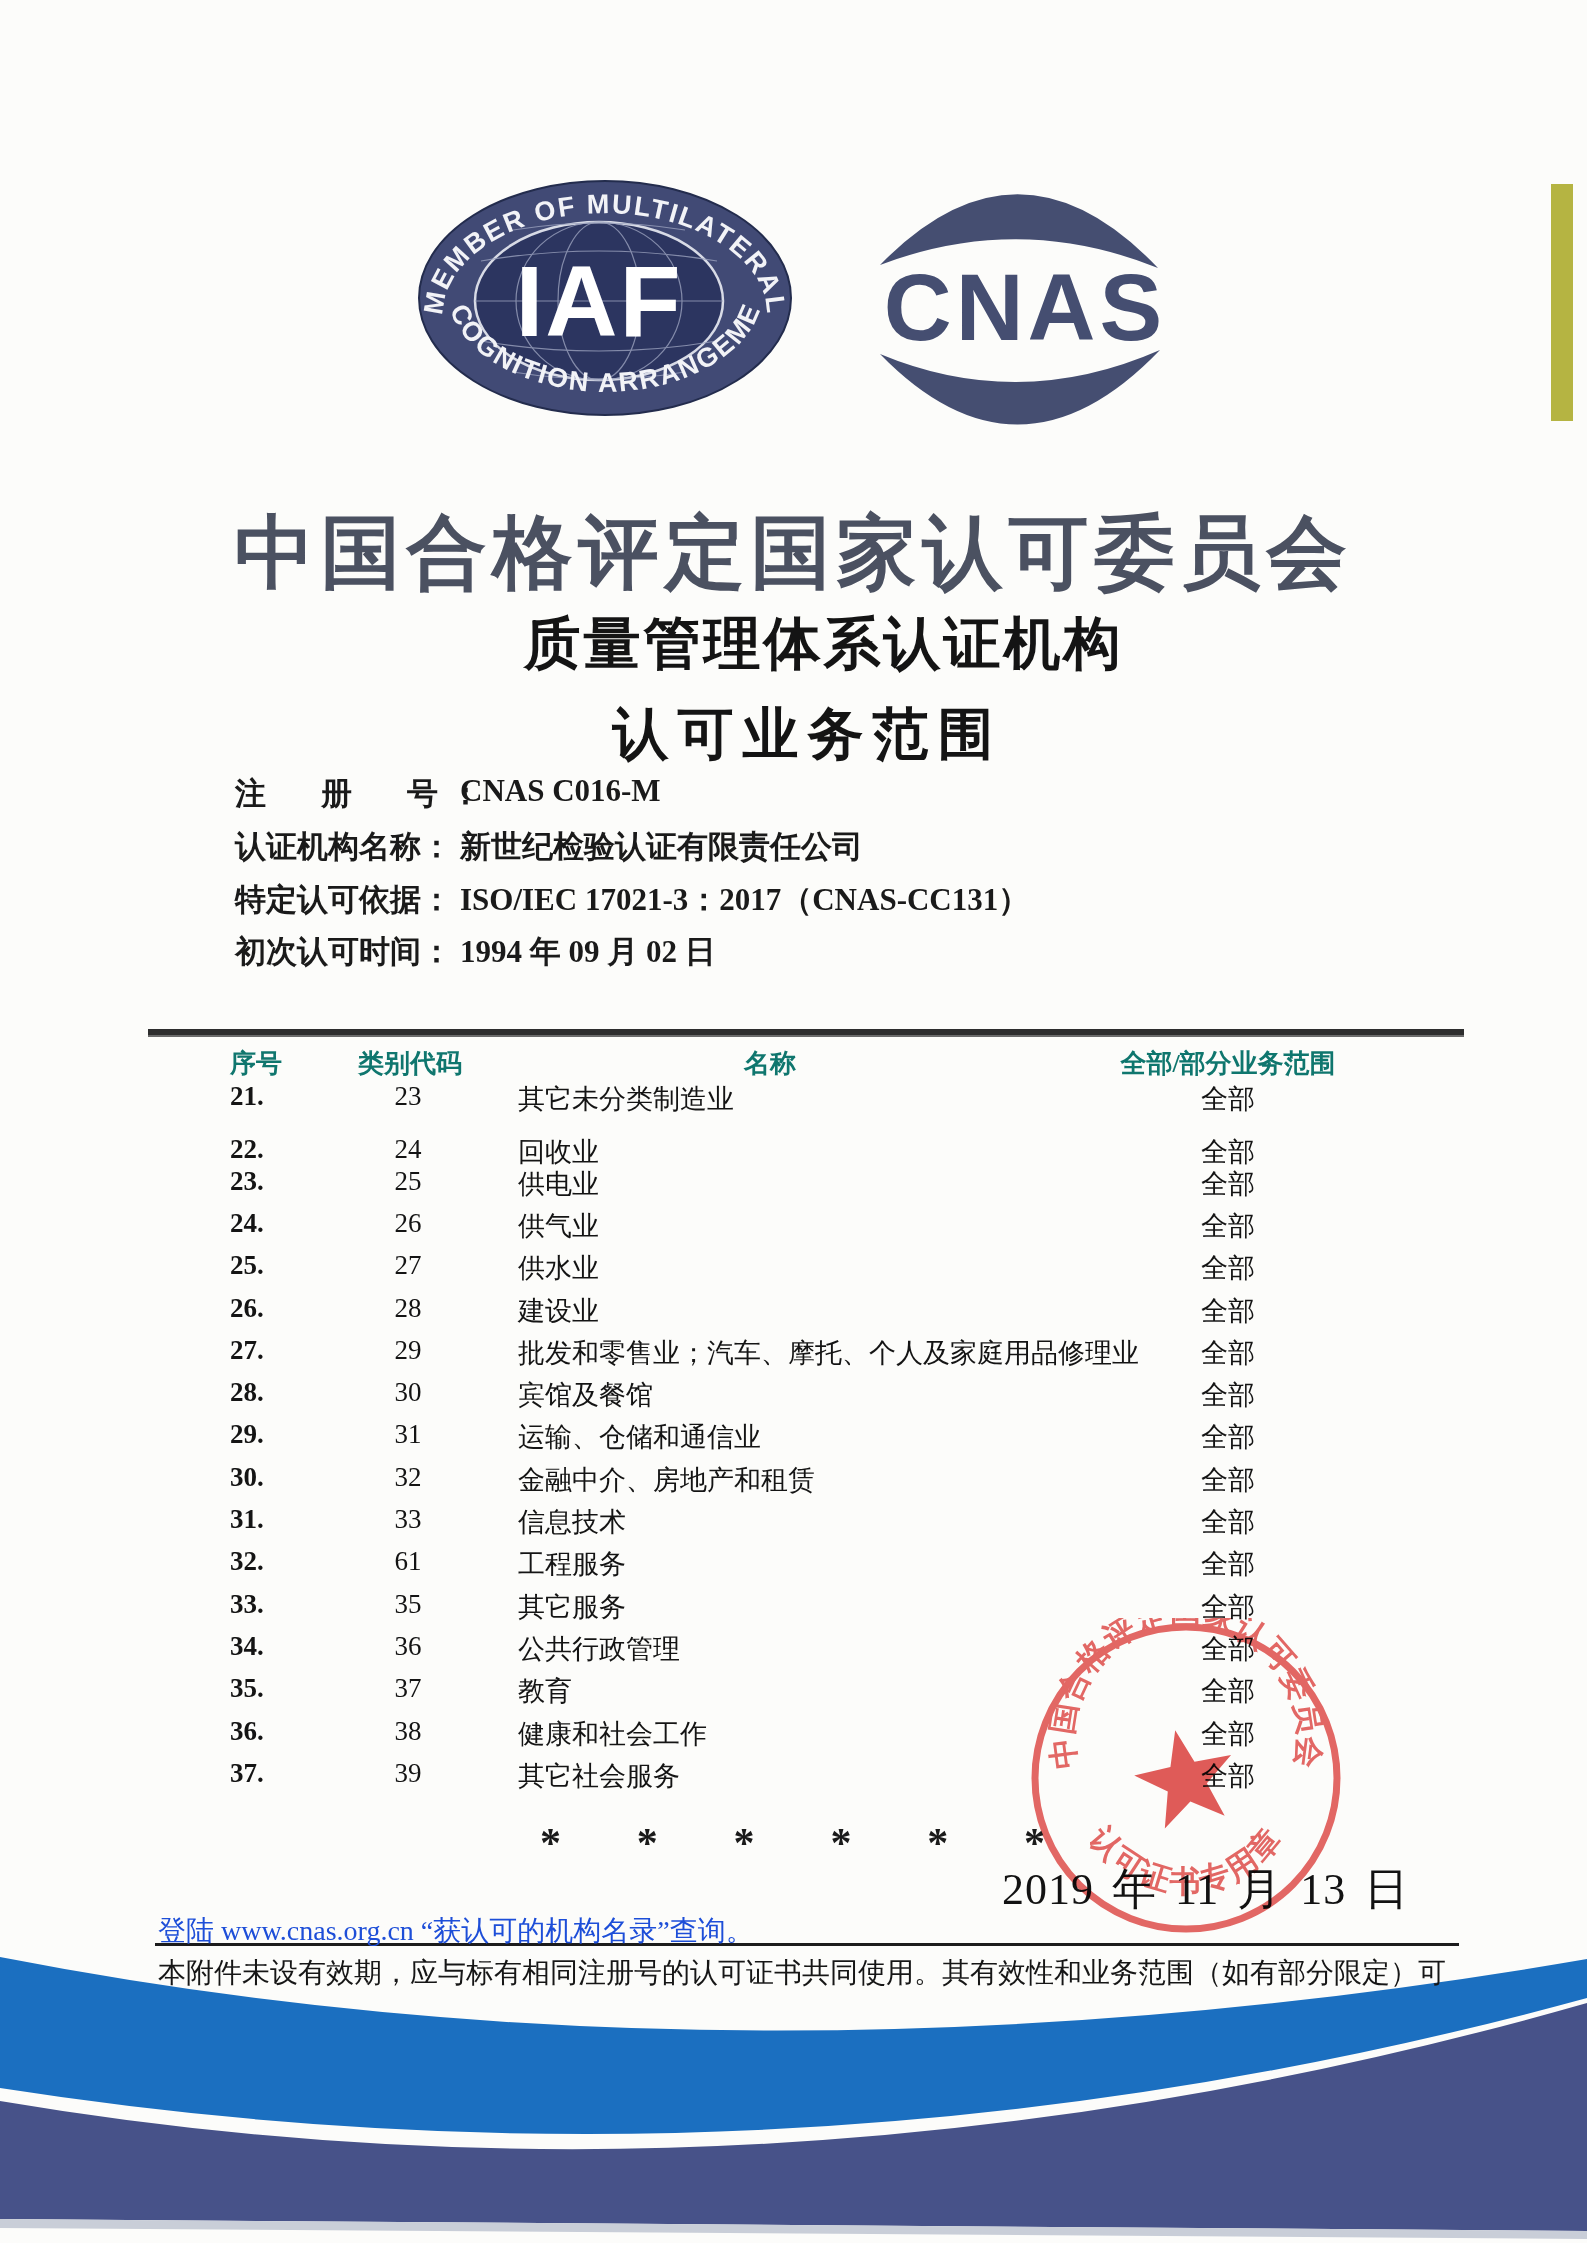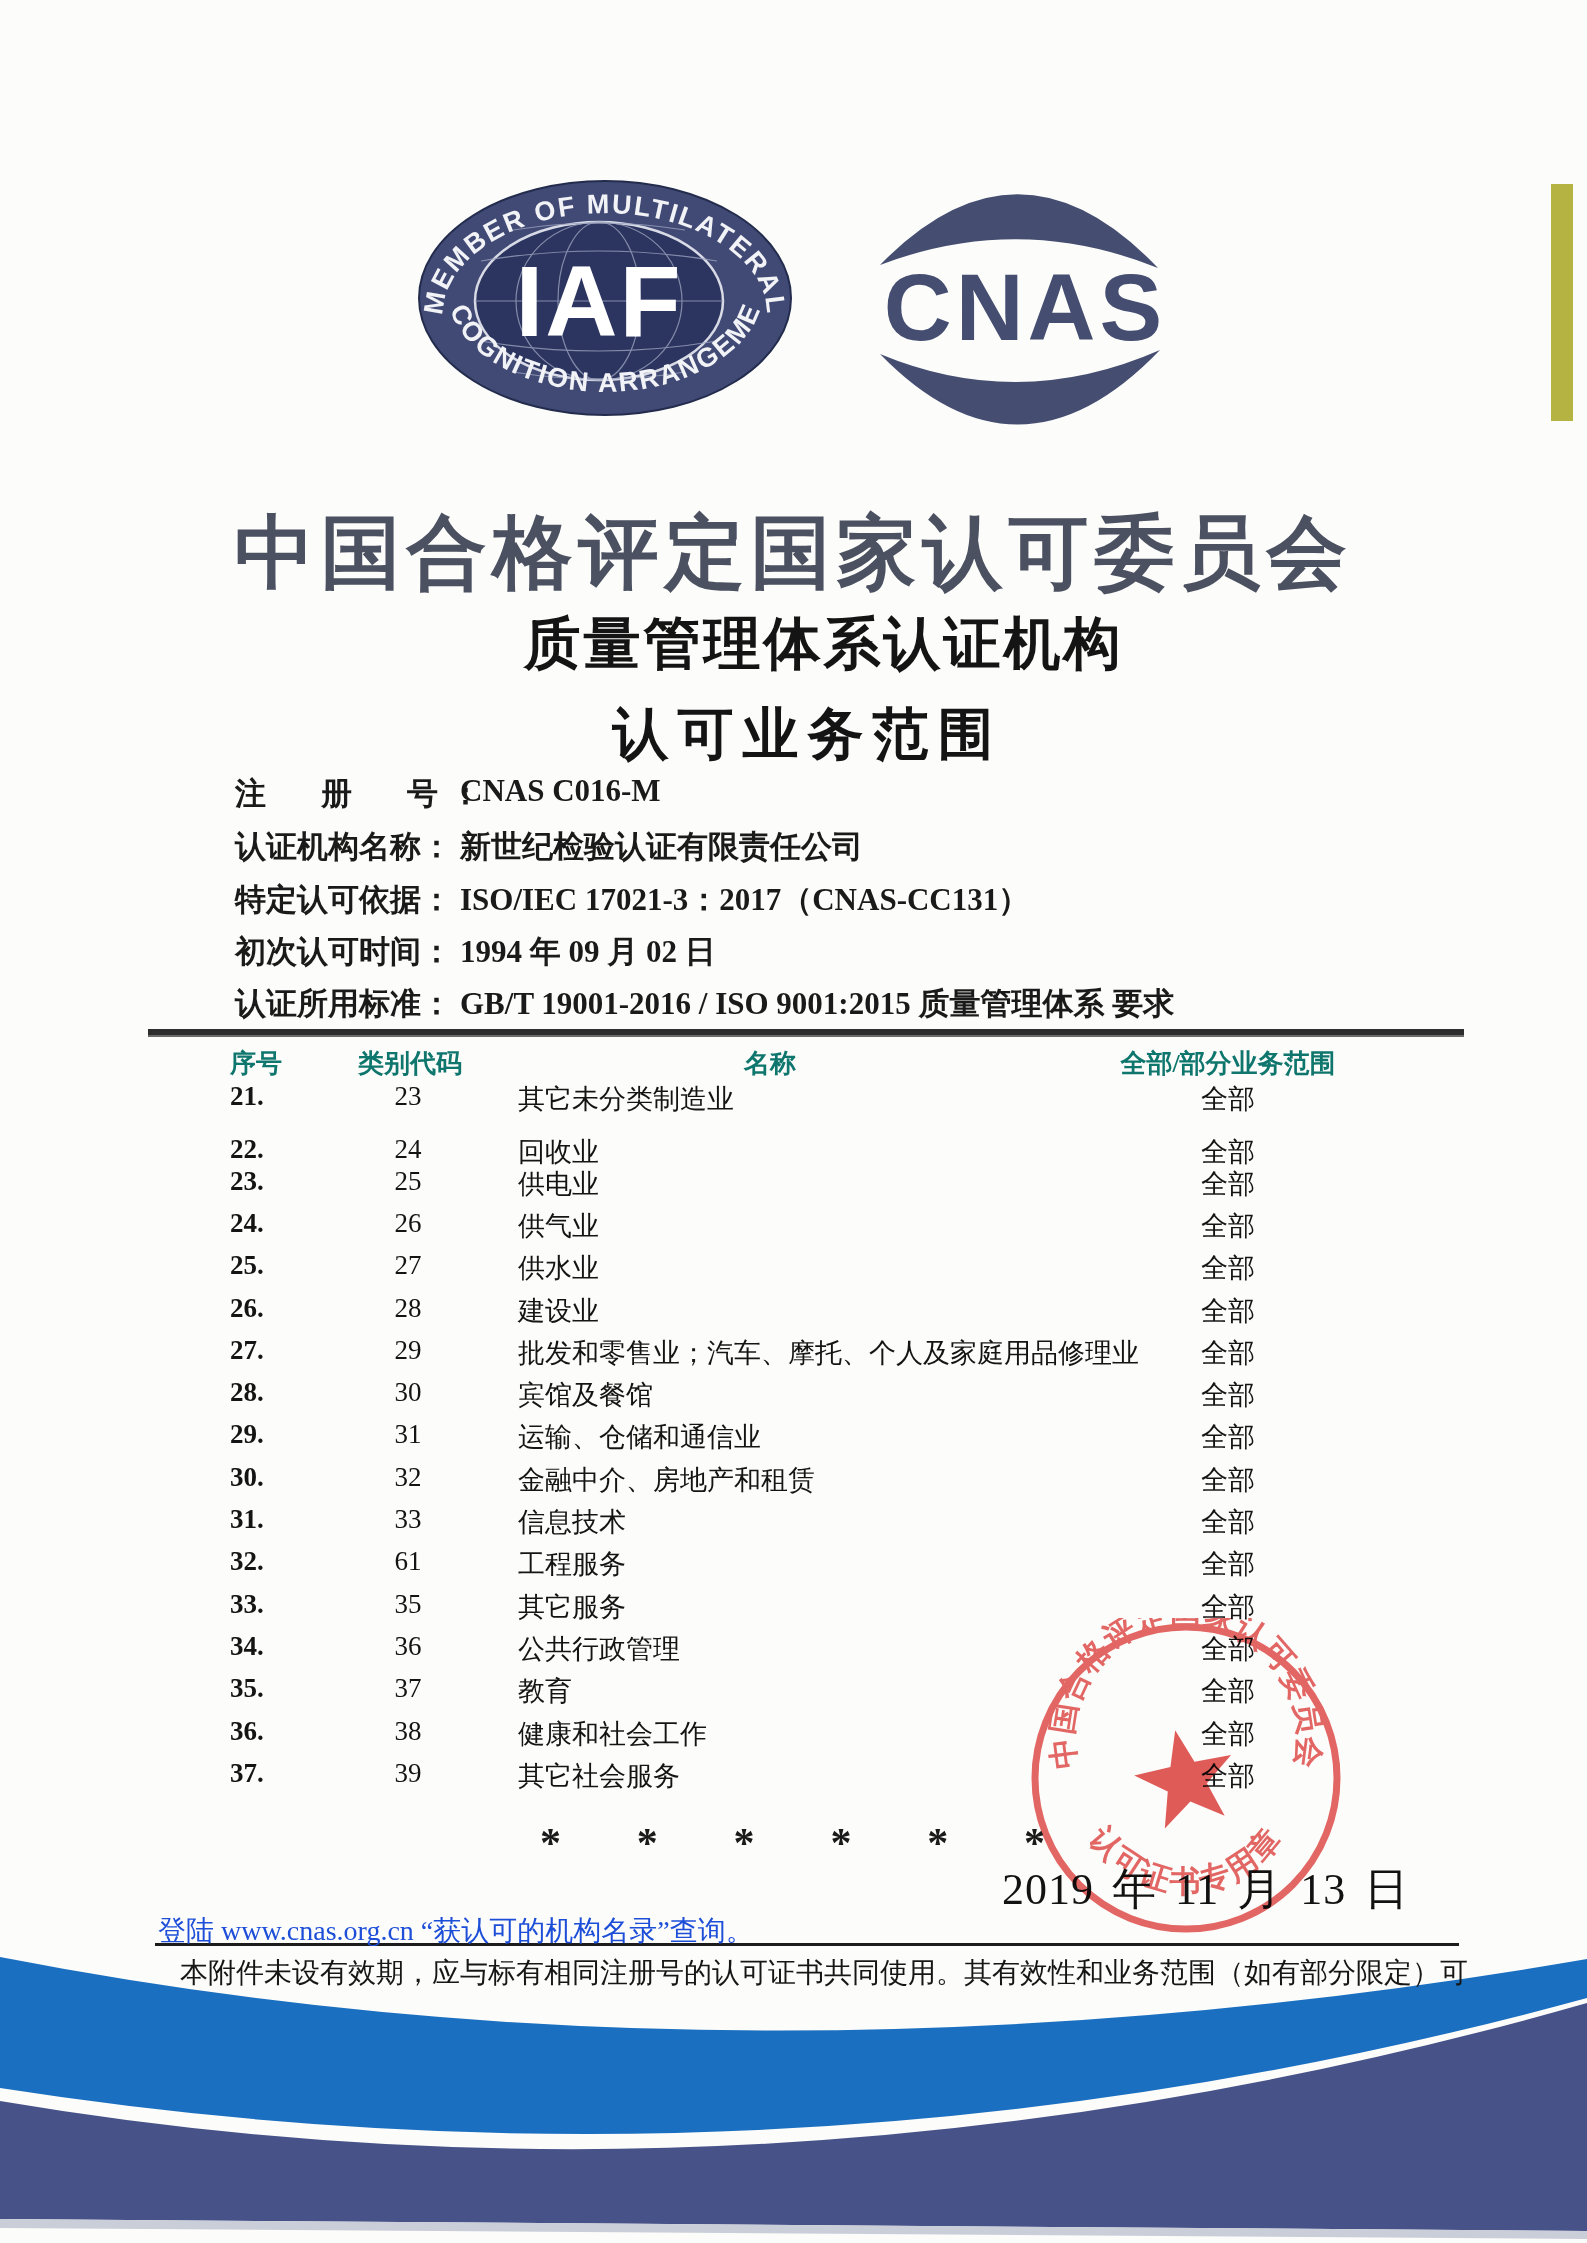--- a/index.html
+++ b/index.html
@@ -56,21 +56,21 @@
   .trow{position:absolute;left:0;width:100%;height:42px;font-size:27px;color:#141414;white-space:nowrap;}
   .c-num{position:absolute;left:230px;font-weight:600;}
   .c-code{position:absolute;left:348px;width:120px;text-align:center;}
   .c-name{position:absolute;left:518px;}
   .c-scope{position:absolute;left:1108px;width:240px;text-align:center;}
   
   .stars{top:1822px;left:540px;width:505px;display:flex;justify-content:space-between;
     font-size:42px;font-weight:700;color:#1a1a1a;line-height:42px;}
   .doc-date{top:1860px;left:1002px;font-size:44px;color:#121212;letter-spacing:1px;word-spacing:6px;white-space:nowrap;z-index:4;}
   
-  .footer-line1{top:1954px;left:158px;width:1310px;font-size:28px;color:#161616;z-index:3;white-space:nowrap;text-align:right;}
+  .footer-line1{top:1954px;left:158px;width:1310px;font-size:28px;color:#161616;z-index:3;white-space:nowrap;}
   .footer-line2l{top:1912px;left:158px;font-size:28px;color:#1d4ed8;z-index:3;white-space:nowrap;}
   .footer-line2r{top:1988px;left:960px;width:500px;text-align:right;font-size:28px;color:#161616;z-index:3;white-space:nowrap;}
   
   .waves{top:1943px;left:0;z-index:1;}
   .olive-bar{top:184px;left:1551px;width:22px;height:237px;background:#b5b442;}
   
   .stamp{top:1618px;left:1026px;z-index:6;mix-blend-mode:multiply;opacity:.9;}
   .stamp text{font-family:"Liberation Sans","DejaVu Sans",sans-serif;font-weight:700;}
   
   .iaf{top:178px;left:415px;}
@@ -126,24 +126,20 @@
     <span class="reg-value">新世纪检验认证有限责任公司</span>
   </div>
   <div class="reg-row" style="top:879px">
     <span class="reg-label">特定认可依据：</span>
     <span class="reg-value">ISO/IEC 17021-3：2017（CNAS-CC131）</span>
   </div>
   <div class="reg-row" style="top:931px">
     <span class="reg-label">初次认可时间：</span>
     <span class="reg-value">1994 年 09 月 02 日</span>
   </div>
-  <div class="reg-row" style="top:983px">
-    <span class="reg-label">认证所用标准：</span>
-    <span class="reg-value">GB/T 19001-2016 / ISO 9001:2015 质量管理体系 要求</span>
-  </div>
 
   <div class="abs rule-thick"></div>
   <div class="abs rule-thin"></div>
 
   <div class="thead">
     <span class="th-no">序号</span>
     <span class="th-code">类别代码</span>
     <span class="th-name">名称</span>
     <span class="th-scope">全部/部分业务范围</span>
   </div>

